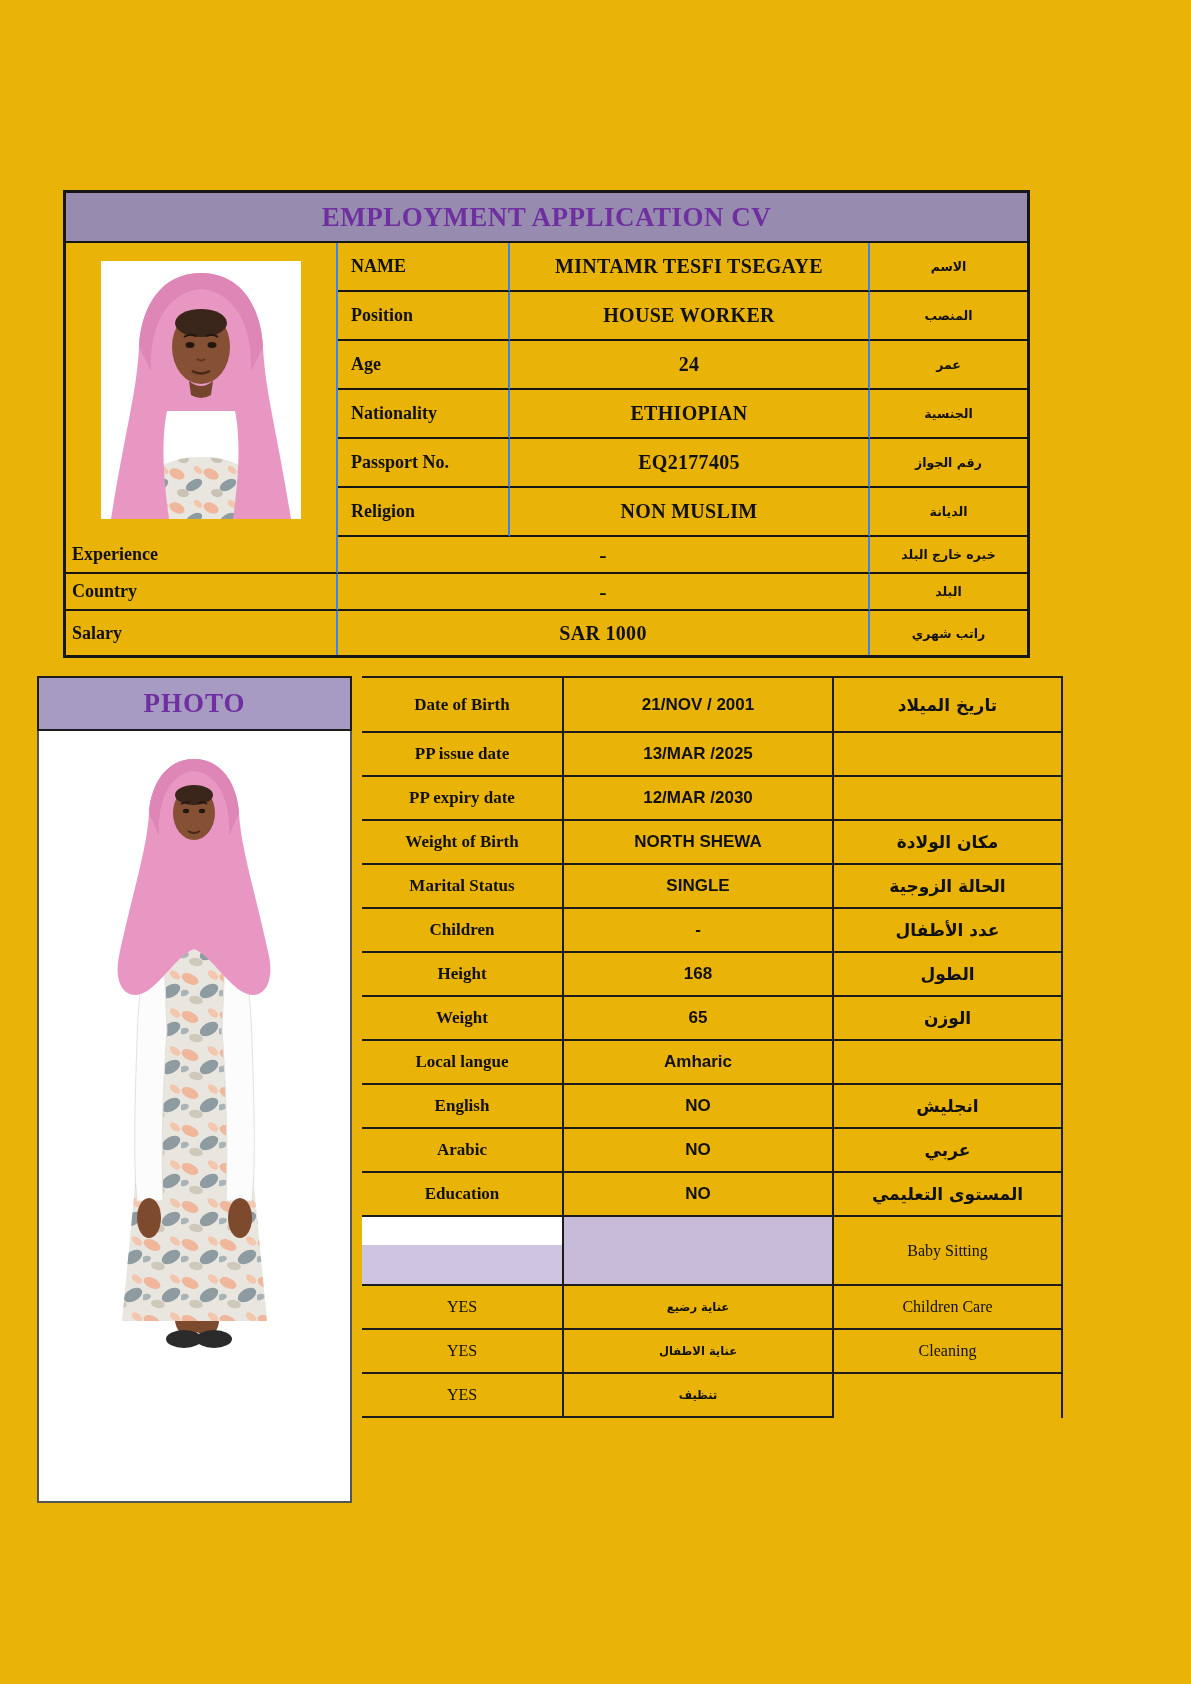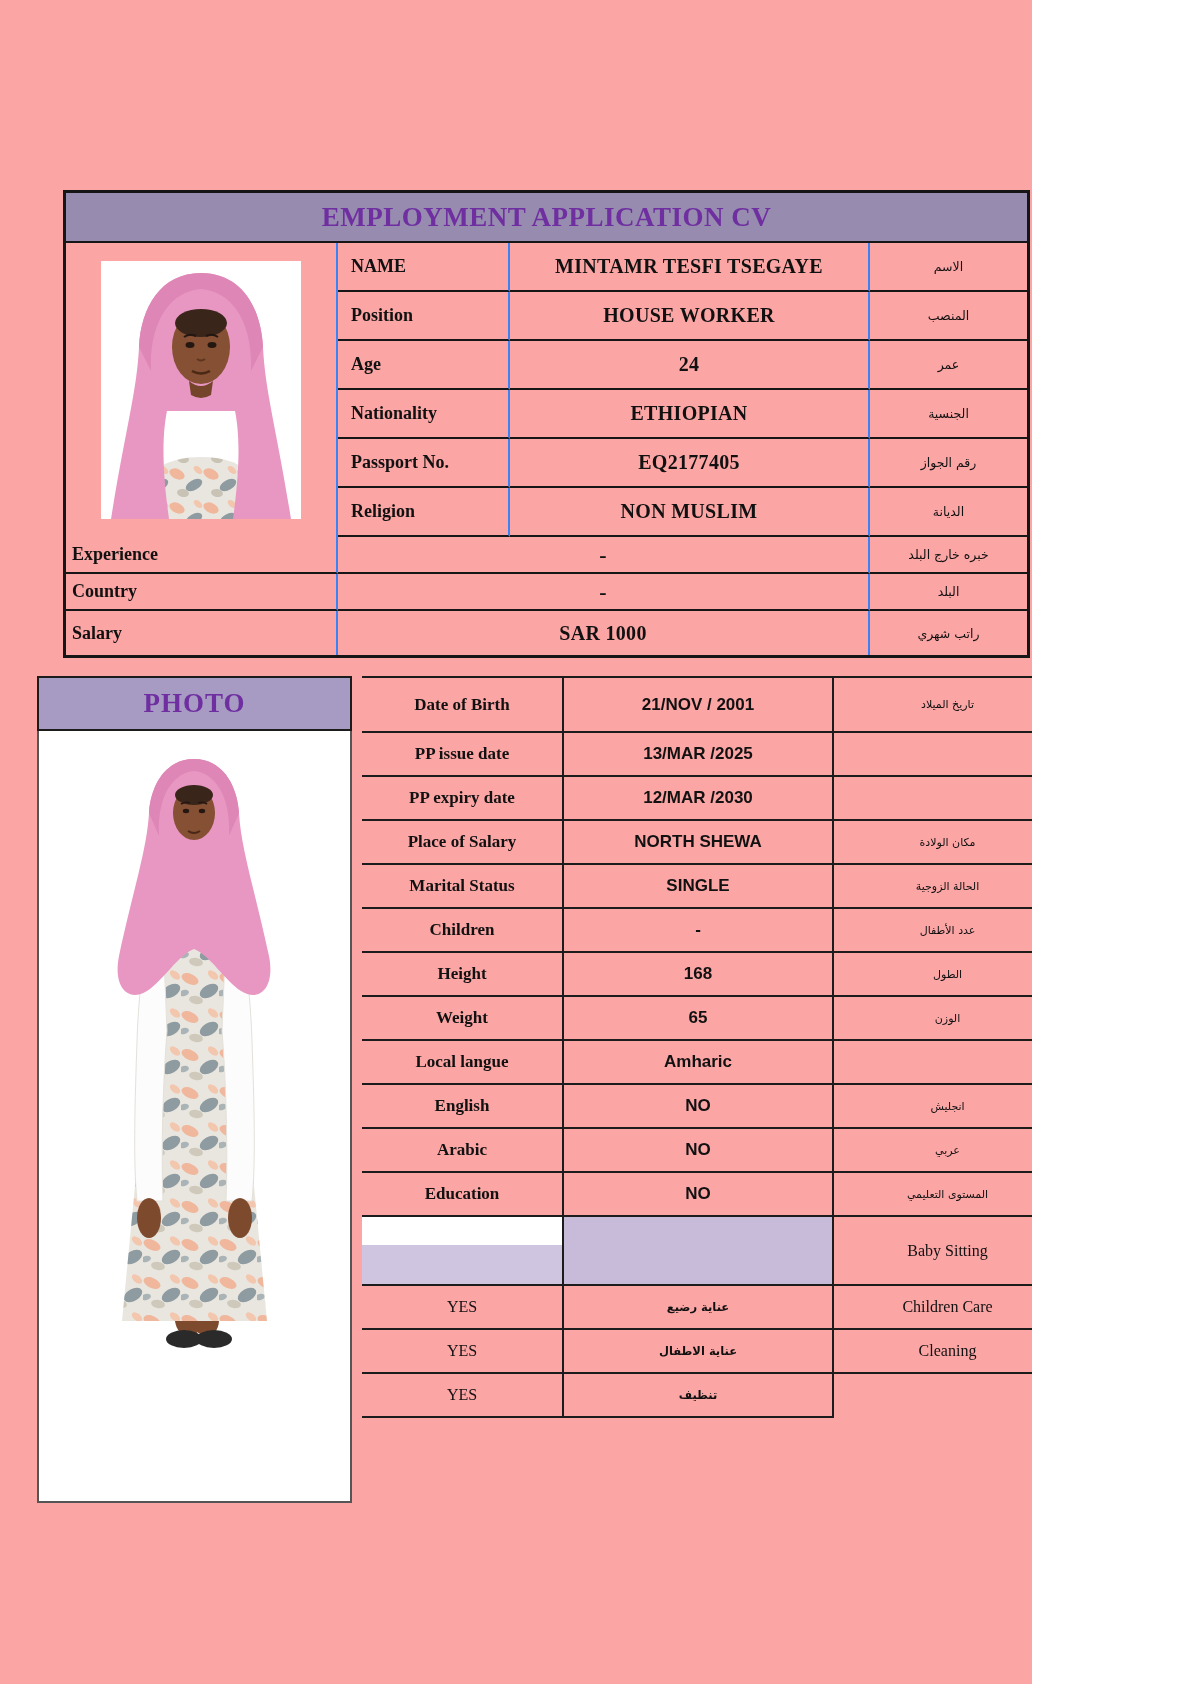--- a/index.html
+++ b/index.html
@@ -1,51 +1,51 @@
 <!DOCTYPE html>
 <html><head>
 <meta charset="utf-8">
 <style>
   html,body{margin:0;padding:0;background:#ffffff;}
-  .page{position:relative;width:1032px;height:1684px;background:#fca5a5;overflow:hidden;
+  .page{position:relative;width:1191px;height:1684px;background:#eab308;overflow:hidden;
         font-family:"Liberation Serif", serif;color:#111;}
   
   .t1{position:absolute;left:63px;top:190px;width:967px;border:3px solid #161616;box-sizing:border-box;}
   .t1-header{height:50px;background:#978bb0;display:flex;align-items:center;justify-content:center;
              border-bottom:2px solid #161616;box-sizing:border-box;}
   .t1-title{font-size:27px;font-weight:bold;color:#6f2fa0;letter-spacing:.5px;}
   .t1-grid{display:grid;grid-template-columns:272px 172px 360px 1fr;
            grid-template-rows:49px 49px 49px 49px 49px 49px 37px 37px 44px;}
   .cell{box-sizing:border-box;border-right:2px solid #3b82f6;border-bottom:2px solid #161616;
         display:flex;align-items:center;overflow:hidden;}
   .no-br{border-right:none;}
   .no-bb{border-bottom:none;}
   .photo-cell{grid-row:1/7;grid-column:1;position:relative;justify-content:center;}
   .lbl{padding-left:13px;font-weight:bold;font-size:18px;}
   .lbl2{padding-left:6px;font-weight:bold;font-size:18px;}
   .val{justify-content:center;font-weight:bold;font-size:20px;letter-spacing:.3px;text-align:center;}
   .ar{justify-content:center;direction:rtl;font-family:"DejaVu Sans", sans-serif;
-      font-weight:normal;font-size:12.5px;text-align:center;padding:0 6px;}
+      font-weight:bold;font-size:12.5px;text-align:center;padding:0 6px;}
   .span2{grid-column:2/4;}
   
   .t2-left{position:absolute;left:37px;top:676px;width:315px;box-sizing:border-box;}
   .photo-hdr{height:55px;background:#a79bc4;border:2px solid #1c1c1c;box-sizing:border-box;
              display:flex;align-items:center;justify-content:center;}
   .photo-hdr-text{font-size:27px;font-weight:bold;color:#6f2fa0;letter-spacing:1px;}
   .photo-big{height:772px;border:2px solid #555;border-top:none;box-sizing:border-box;position:relative;background:#fff;}
   .t2-right{position:absolute;left:362px;top:676px;width:701px;box-sizing:border-box;
             border-top:2px solid #1c1c1c;border-right:2px solid #1c1c1c;}
   .t2-grid{display:grid;grid-template-columns:202px 270px 1fr;
            grid-template-rows:55px repeat(11,44px) 69px repeat(3,44px);}
   .c2{box-sizing:border-box;border-bottom:2px solid #1c1c1c;border-right:2px solid #1c1c1c;
       display:flex;align-items:center;justify-content:center;overflow:hidden;text-align:center;}
   .c2:nth-child(3n){border-right:none;}
   .lblc{font-weight:bold;font-size:17px;}
   .valc{font-family:"Liberation Sans", sans-serif;font-weight:bold;font-size:17px;}
-  .arc{direction:rtl;font-family:"DejaVu Sans", sans-serif;font-weight:normal;font-size:11px;padding:0 8px;}
+  .arc{direction:rtl;font-family:"DejaVu Sans", sans-serif;font-weight:bold;font-size:17px;padding:0 8px;}
   .skill-lbl{background:#c7bbd9;}
   .skill-title{font-size:26px;font-weight:bold;color:#6f2fa0;letter-spacing:1px;}
   .skill-mid{background:linear-gradient(to bottom,#ffffff 0 42%,#cfc5e0 42% 100%);}
   .skill-ar{background:#c7bbd9;}
   .srow{font-weight:normal;font-size:16px;}
   .sval{font-family:"Liberation Serif", serif;font-weight:normal;font-size:16px;}
   .sar{font-weight:bold;font-size:11.5px;}
   .dash{font-size:22px;}
 </style>
 </head>
@@ -185,21 +185,21 @@
       <div class="c2 arc">تاريخ الميلاد</div>
 
       <div class="c2 lblc">PP issue date</div>
       <div class="c2 valc">13/MAR /2025</div>
       <div class="c2 arc"></div>
 
       <div class="c2 lblc">PP expiry date</div>
       <div class="c2 valc">12/MAR /2030</div>
       <div class="c2 arc"></div>
 
-      <div class="c2 lblc">Place of Salary</div>
+      <div class="c2 lblc">Weight of Birth</div>
       <div class="c2 valc">NORTH SHEWA</div>
       <div class="c2 arc">مكان الولادة</div>
 
       <div class="c2 lblc">Marital Status</div>
       <div class="c2 valc">SINGLE</div>
       <div class="c2 arc">الحالة الزوجية</div>
 
       <div class="c2 lblc">Children</div>
       <div class="c2 valc">-</div>
       <div class="c2 arc">عدد الأطفال</div>

